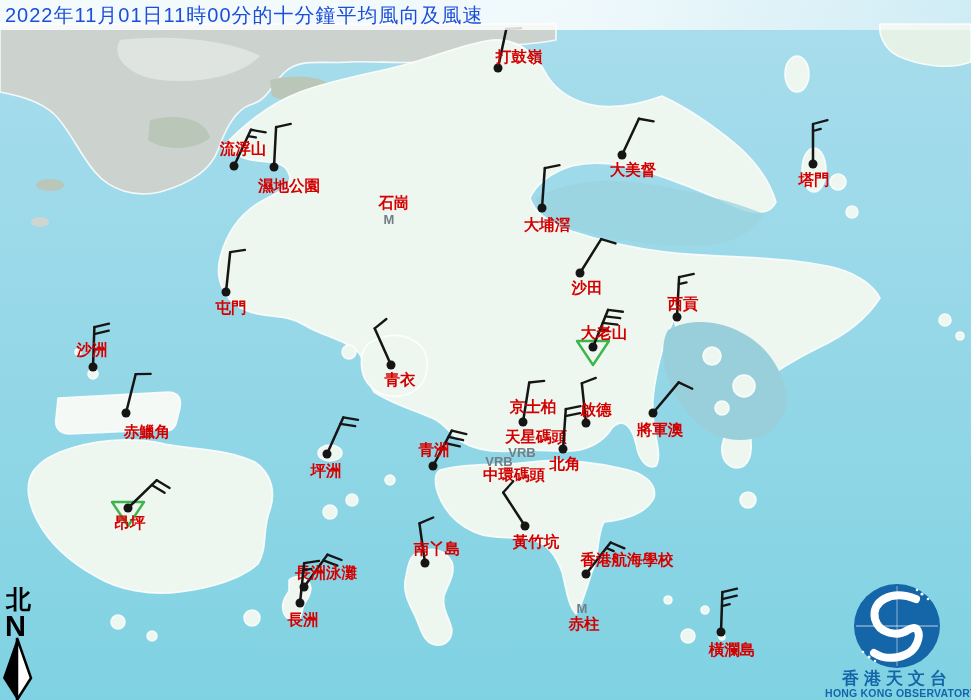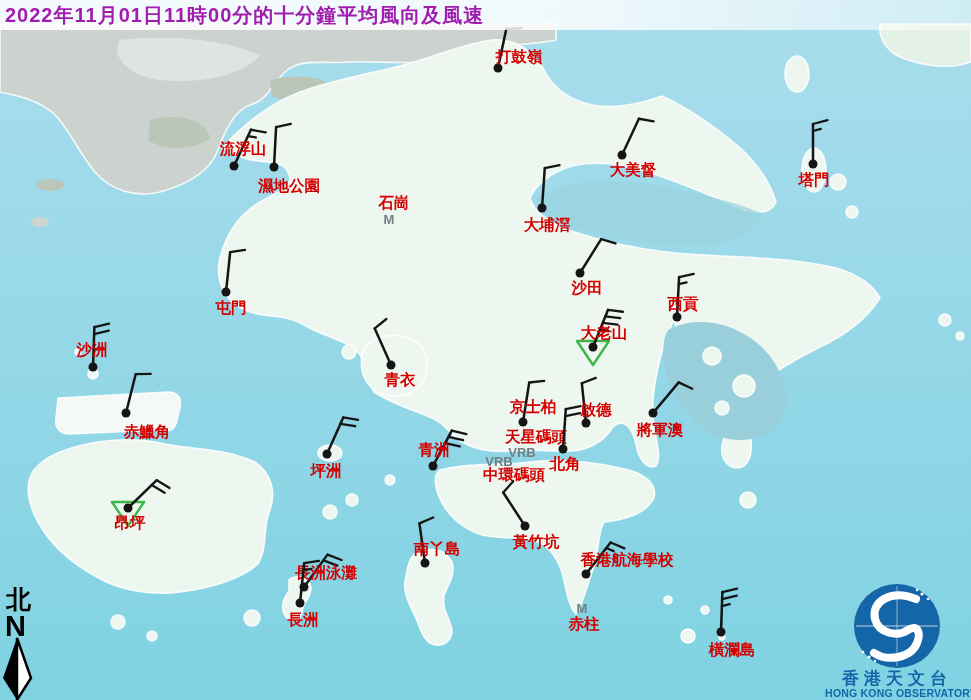--- a/index.html
+++ b/index.html
@@ -2,21 +2,21 @@
 <html><head>
 <meta charset="utf-8">
 <style>
   html,body{margin:0;padding:0;background:#dfeef2;}
   #app{position:relative;width:971px;height:700px;overflow:hidden;
        font-family:"Liberation Sans","DejaVu Sans",sans-serif;}
   #map-svg{position:absolute;left:0;top:0;}
   #title-bar{position:absolute;left:0;top:0;width:971px;height:30px;
        background:linear-gradient(to right,rgba(255,255,255,.88) 0%,rgba(255,255,255,.82) 60%,rgba(255,255,255,.45) 100%);}
   #map-title{position:absolute;left:5px;top:2px;font-size:20px;letter-spacing:1px;
-       color:#a21caf;font-weight:700;white-space:nowrap;}
+       color:#1d4ed8;font-weight:400;white-space:nowrap;}
   .st-label{font-size:15.5px;font-weight:bold;}
   .aux-label{font-size:13px;font-weight:bold;}
   .logo-zh{font-size:17px;font-weight:bold;letter-spacing:5px;}
   .logo-en{font-size:10.5px;font-weight:bold;letter-spacing:.2px;}
   .compass-zh{font-size:25px;font-weight:bold;}
   .compass-n{font-size:29px;font-weight:bold;}
 </style>
 </head>
 <body>
 

